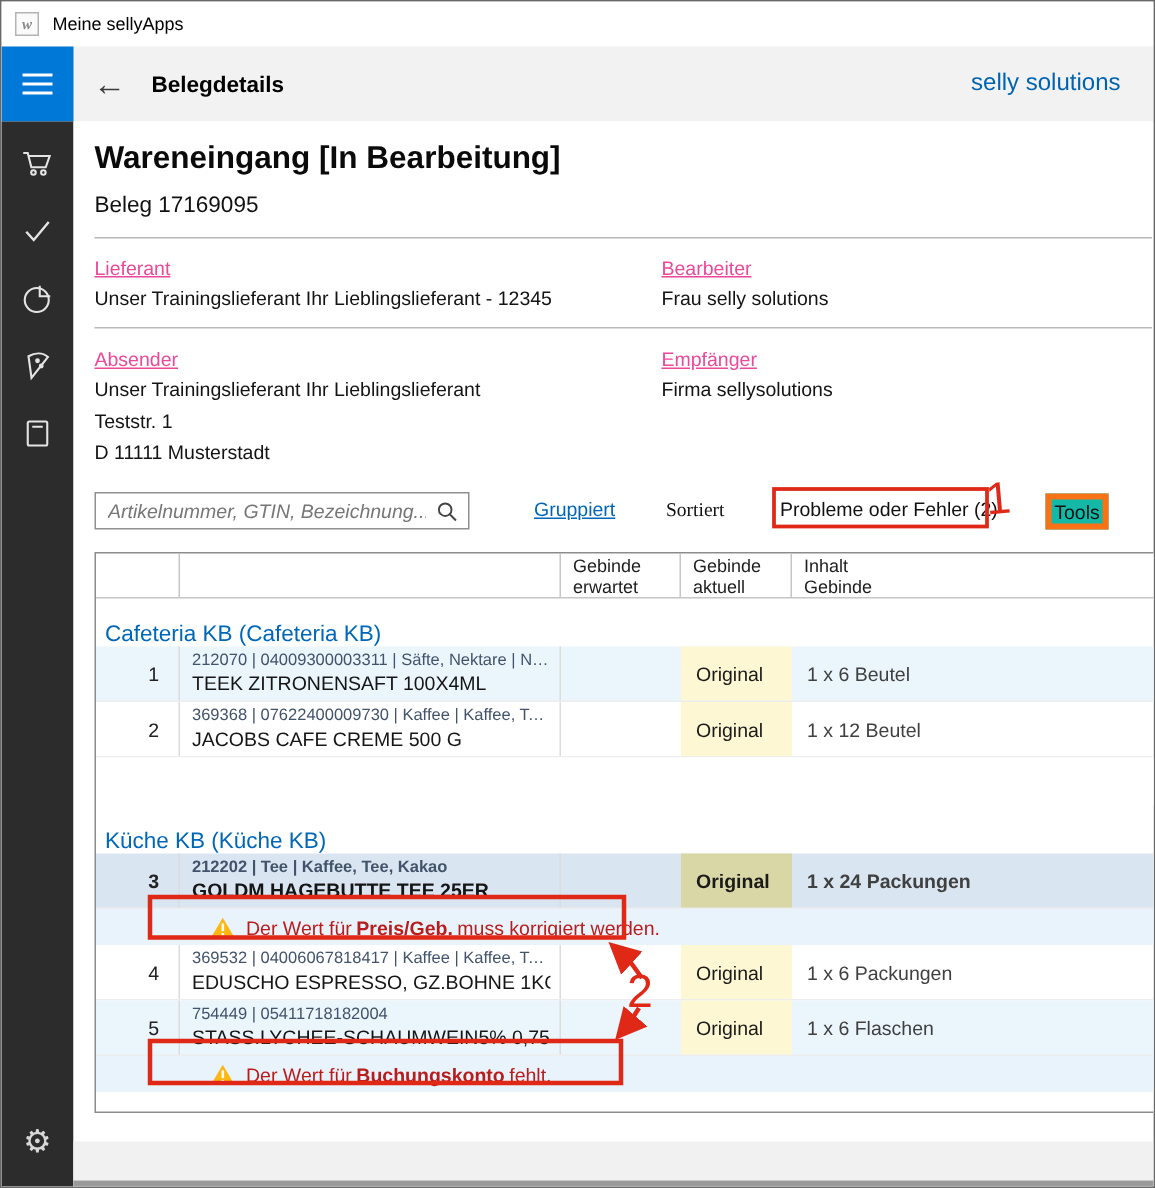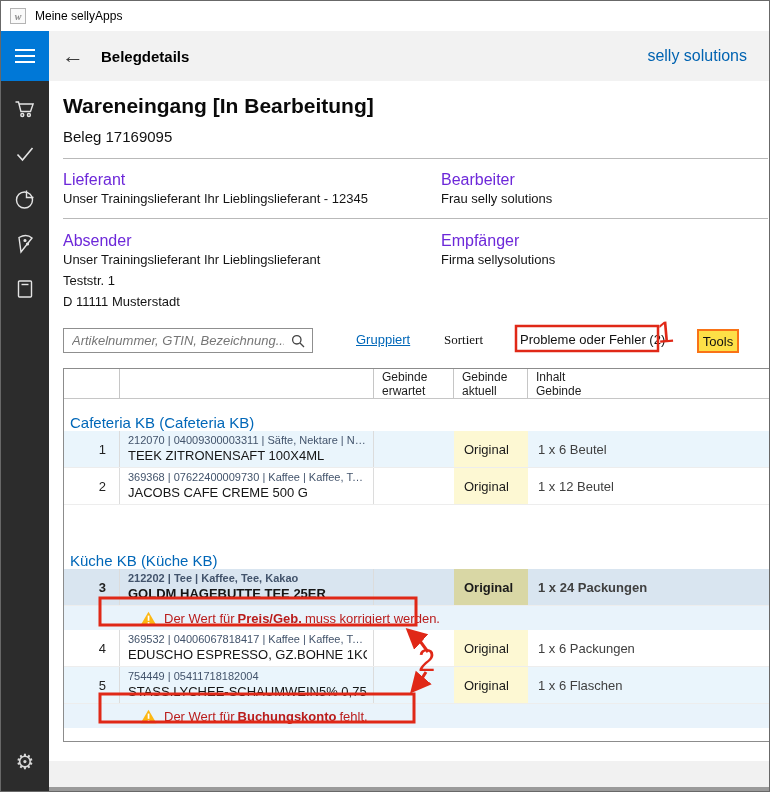--- a/index.html
+++ b/index.html
@@ -33,35 +33,35 @@
   .side-icon svg { width:24px; height:24px; display:block; }
   .gear-btn { position:absolute; left:11px; top:668px; width:26px; height:26px; color:#d8d8d8;
               font-size:21px; line-height:26px; text-align:center; cursor:pointer; }
 
   
   .main { position:absolute; left:48px; top:80px; right:0; bottom:0; background:#fff; }
   .page-title { position:absolute; left:14px; top:13px; font-size:21px; font-weight:bold; color:#0a0a0a; }
   .page-subtitle { position:absolute; left:14px; top:47px; font-size:15px; color:#111; }
   .hr { position:absolute; left:14px; width:705px; height:1px; background:#b9b9b9; }
   .hr1 { top:77px; } .hr2 { top:137px; }
-  .flabel { position:absolute; font-size:16px; color:#6d28d9; }
+  .flabel { position:absolute; font-size:13px; color:#ec4899;text-decoration:underline; }
   .fvalue { position:absolute; font-size:13px; color:#141414; }
 
   
   .search-box { position:absolute; left:14px; top:247px; width:250px; height:25px;
                 border:1px solid #8f8f8f; background:#fff; }
   .search-box input { width:100%; height:100%; border:none; outline:none; padding:0 28px 0 8px;
                       font-family:inherit; font-size:13px; color:#222; background:transparent; }
   .search-box input::placeholder { color:#767676; font-style:italic; }
   .search-icon { position:absolute; right:7px; top:5px; width:14px; height:14px; color:#444; cursor:pointer; }
   .filter { position:absolute; top:251px; font-size:13px; color:#111; cursor:pointer; white-space:nowrap; }
   .filter.active { color:#0067b8; text-decoration:underline; }
   .f-grouped { left:307px; } .f-sorted { left:395px;font-family:Liberation Serif, serif; } .f-problems { left:471px; }
-  .tools-btn { position:absolute; left:648px; top:248px; width:42px; height:24px; background:#fde047;
-               border:2px solid #f97316; font-family:inherit; font-size:13px; color:#111; cursor:pointer; }
+  .tools-btn { position:absolute; left:648px; top:248px; width:42px; height:24px; background:#14b8a6;
+               border:4px solid #f97316; font-family:inherit; font-size:13px; color:#111; cursor:pointer; }
 
   
   .table { position:absolute; left:14px; top:287px; width:739px; height:374px;
            border:1px solid #8c8c8c; background:#fff; overflow:hidden; }
   .trow { display:flex; width:100%; }
   .cell { height:100%; }
   .c1 { width:56px; } .c2 { width:254px; } .c3 { width:80px; } .c4 { width:74px; } .c5 { flex:1; }
   .thead { height:30px; border-bottom:1px solid #c6c6c6; }
   .thead .cell { font-size:12px; line-height:14px; padding:1px 0 0 8px; color:#1d1d1d;
                  border-right:1px solid #c6c6c6; }

